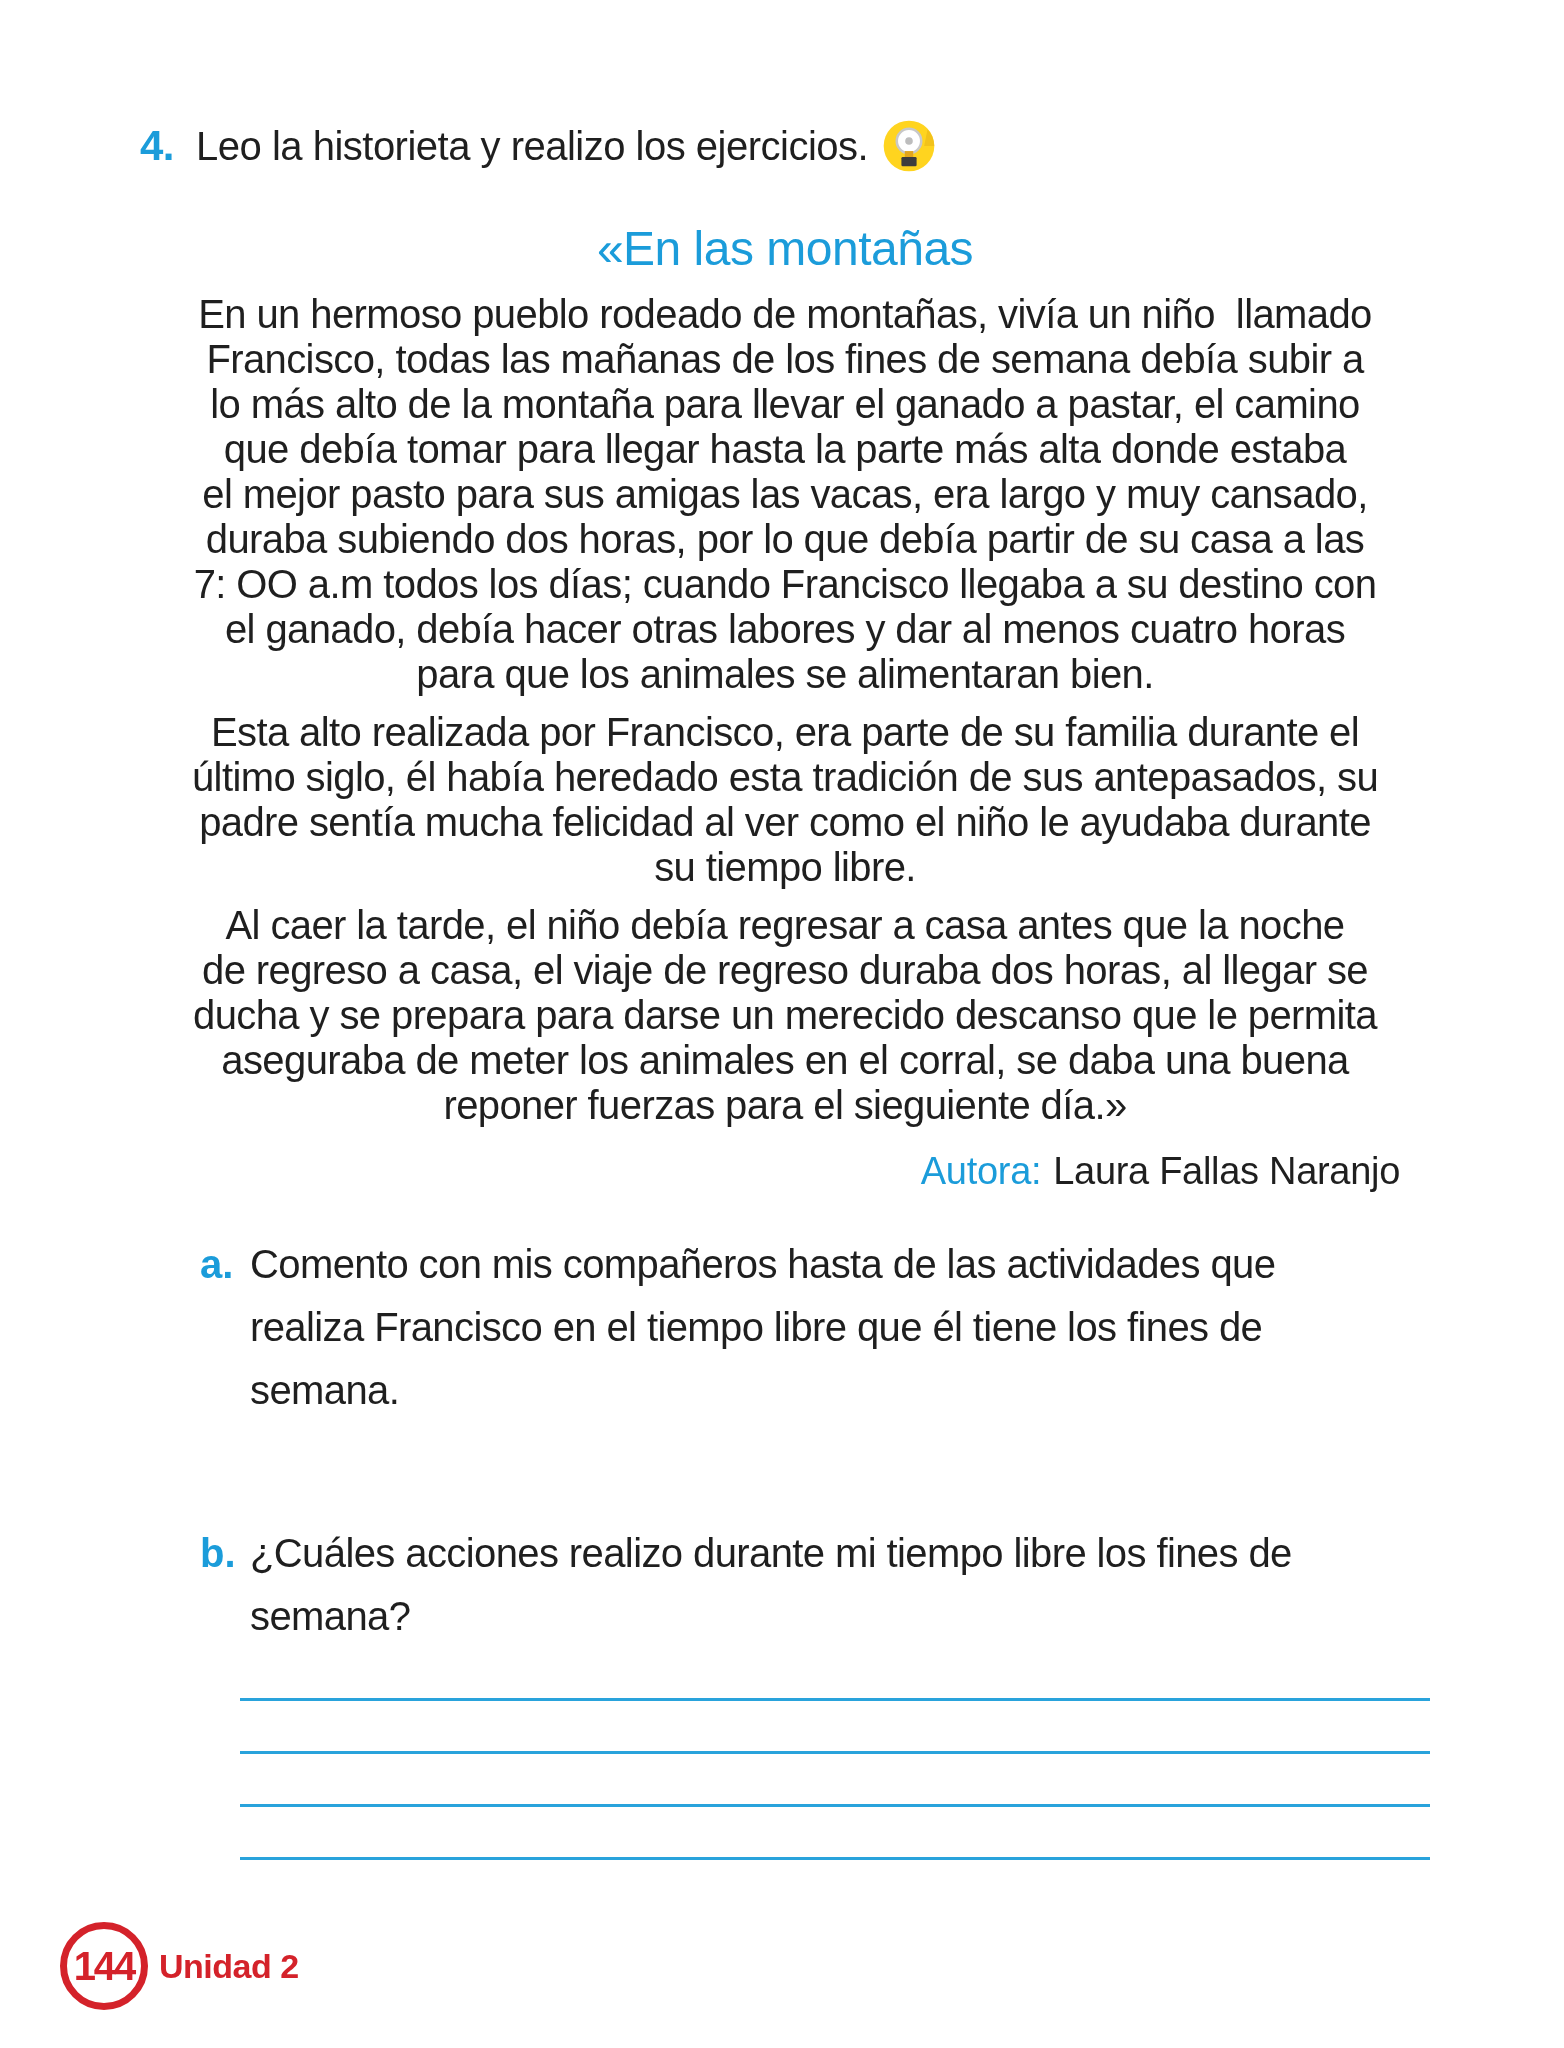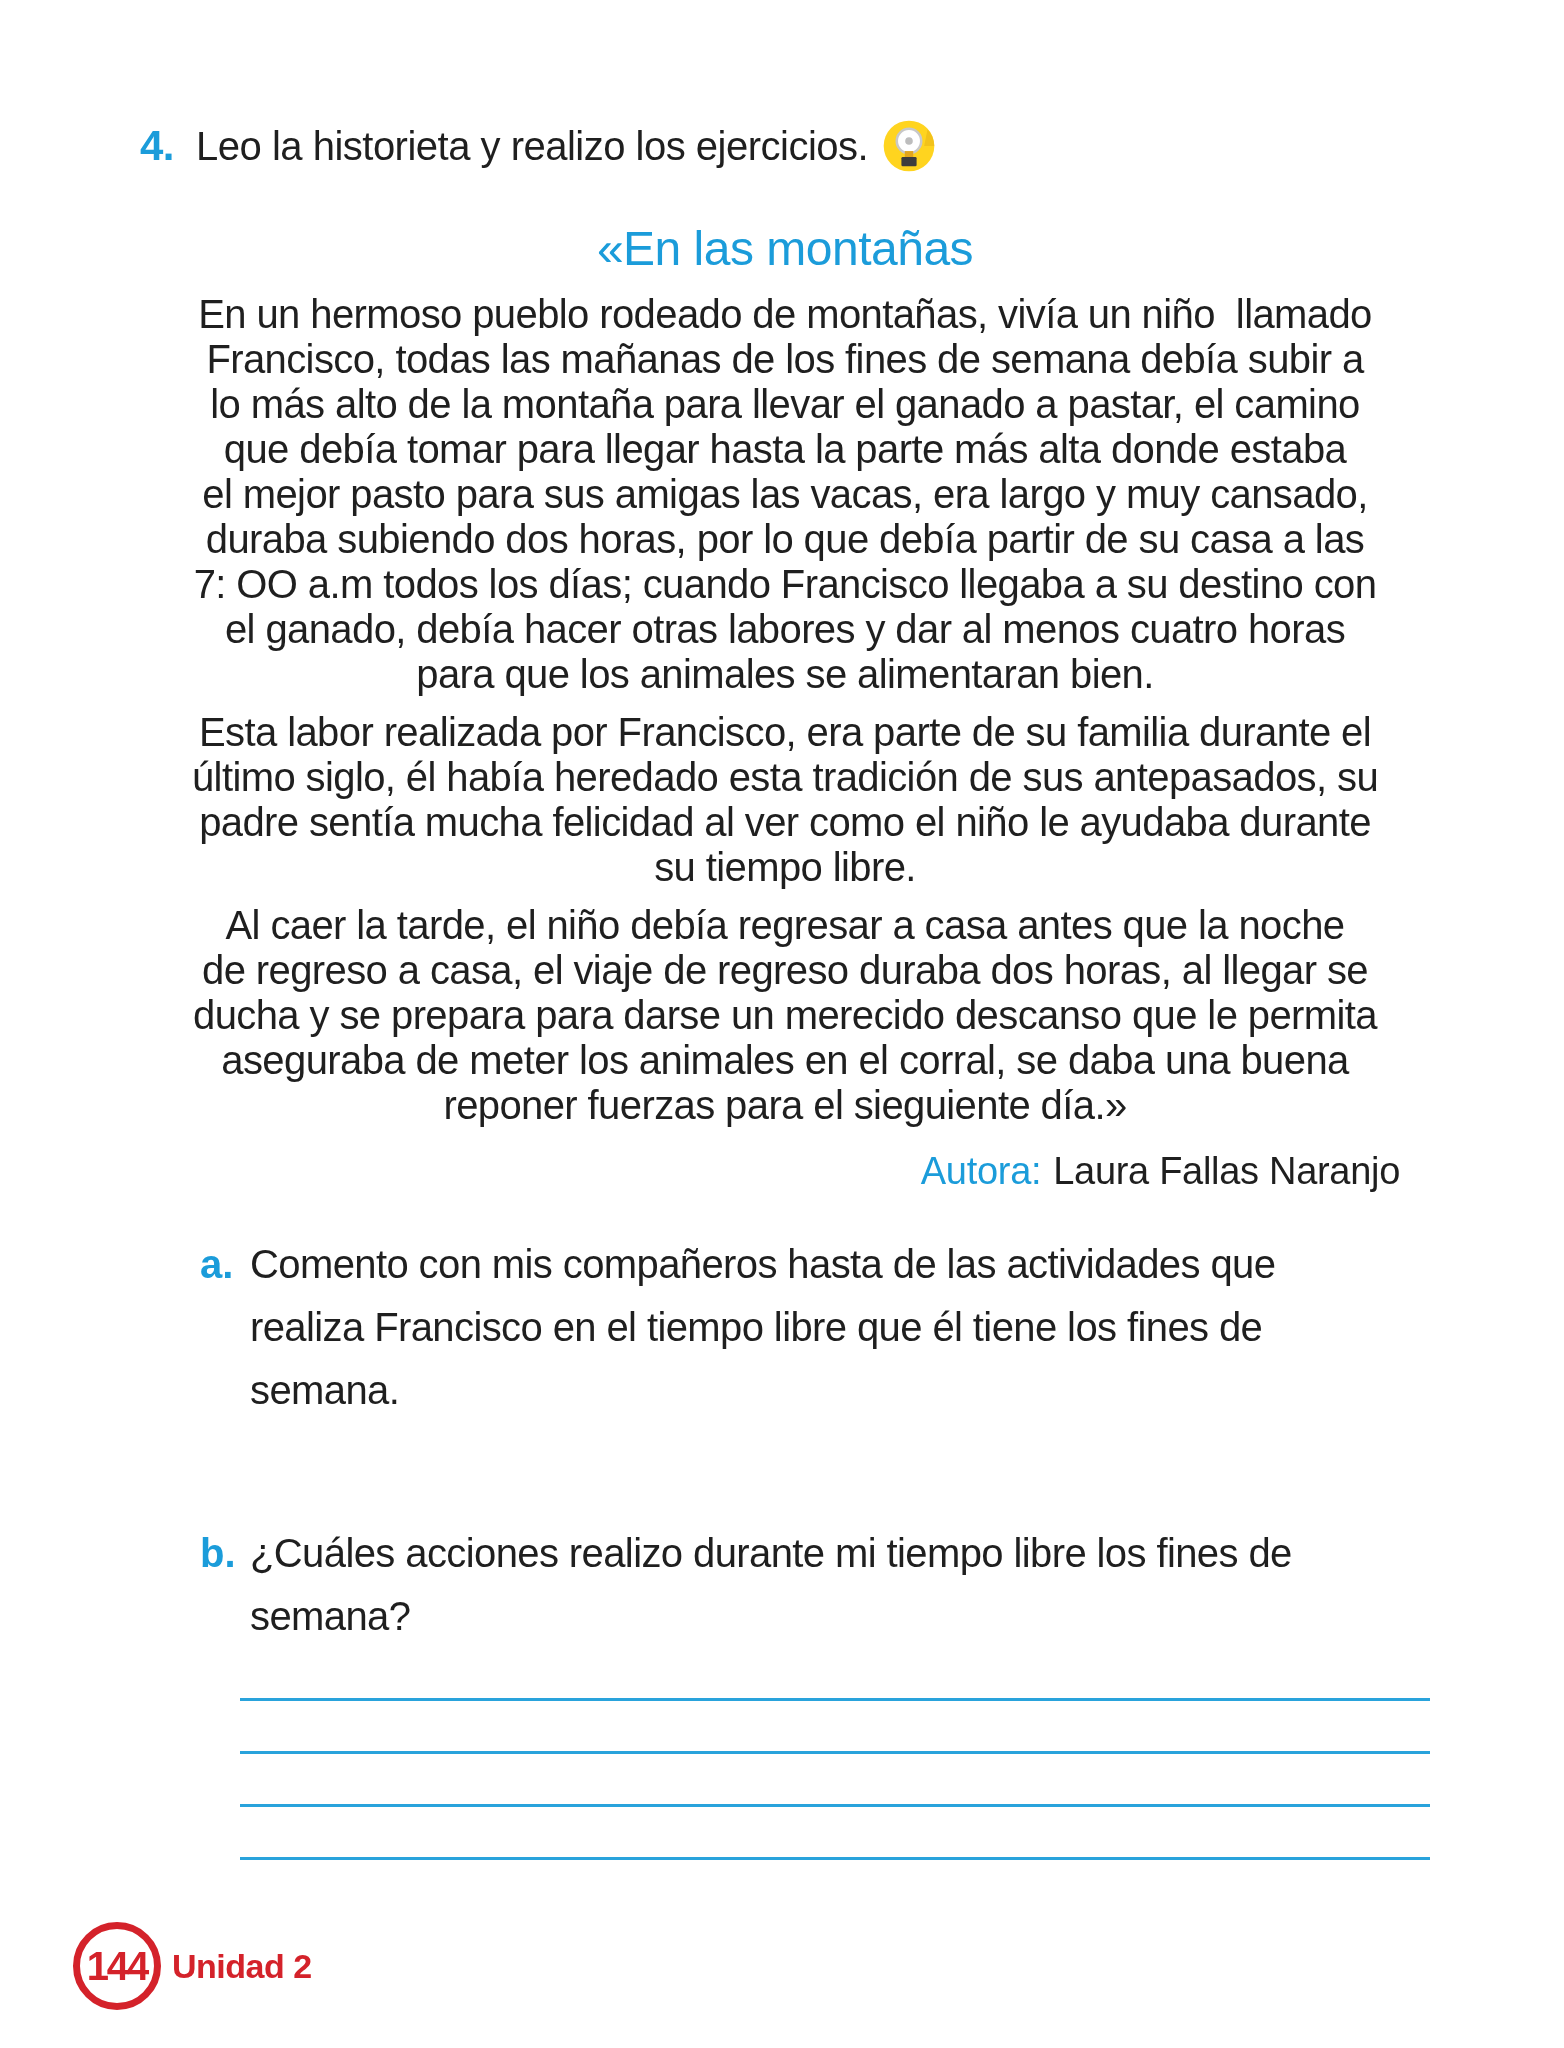--- a/index.html
+++ b/index.html
@@ -92,21 +92,21 @@
     width:1190px;
   }
   .rule{
     height:0;
     border-bottom:3px solid var(--line-blue);
     margin-top:50px;
   }
   
   .footer{
     position:absolute;
-    left:73px;
+    left:60px;
     top:1922px;
     display:flex;
     align-items:center;
   }
   .page-badge{
     width:74px;height:74px;
     border:7px solid var(--red);
     border-radius:50%;
     display:flex;align-items:center;justify-content:center;
     color:var(--red);
@@ -151,21 +151,21 @@
         <div class="tline">Francisco, todas las mañanas de los fines de semana debía subir a</div>
         <div class="tline">lo más alto de la montaña para llevar el ganado a pastar, el camino</div>
         <div class="tline">que debía tomar para llegar hasta la parte más alta donde estaba</div>
         <div class="tline">el mejor pasto para sus amigas las vacas, era largo y muy cansado,</div>
         <div class="tline">duraba subiendo dos horas, por lo que debía partir de su casa a las</div>
         <div class="tline">7: OO a.m todos los días; cuando Francisco llegaba a su destino con</div>
         <div class="tline">el ganado, debía hacer otras labores y dar al menos cuatro horas</div>
         <div class="tline">para que los animales se alimentaran bien.</div>
       </div>
     <div class="para">
-        <div class="tline">Esta labor realizada por Francisco, era parte de su familia durante el</div>
+        <div class="tline">Esta alto realizada por Francisco, era parte de su familia durante el</div>
         <div class="tline">último siglo, él había heredado esta tradición de sus antepasados, su</div>
         <div class="tline">padre sentía mucha felicidad al ver como el niño le ayudaba durante</div>
         <div class="tline">su tiempo libre.</div>
       </div>
     <div class="para">
         <div class="tline">Al caer la tarde, el niño debía regresar a casa antes que la noche</div>
         <div class="tline">de regreso a casa, el viaje de regreso duraba dos horas, al llegar se</div>
         <div class="tline">ducha y se prepara para darse un merecido descanso que le permita</div>
         <div class="tline">aseguraba de meter los animales en el corral, se daba una buena</div>
         <div class="tline">reponer fuerzas para el sieguiente día.»</div>

